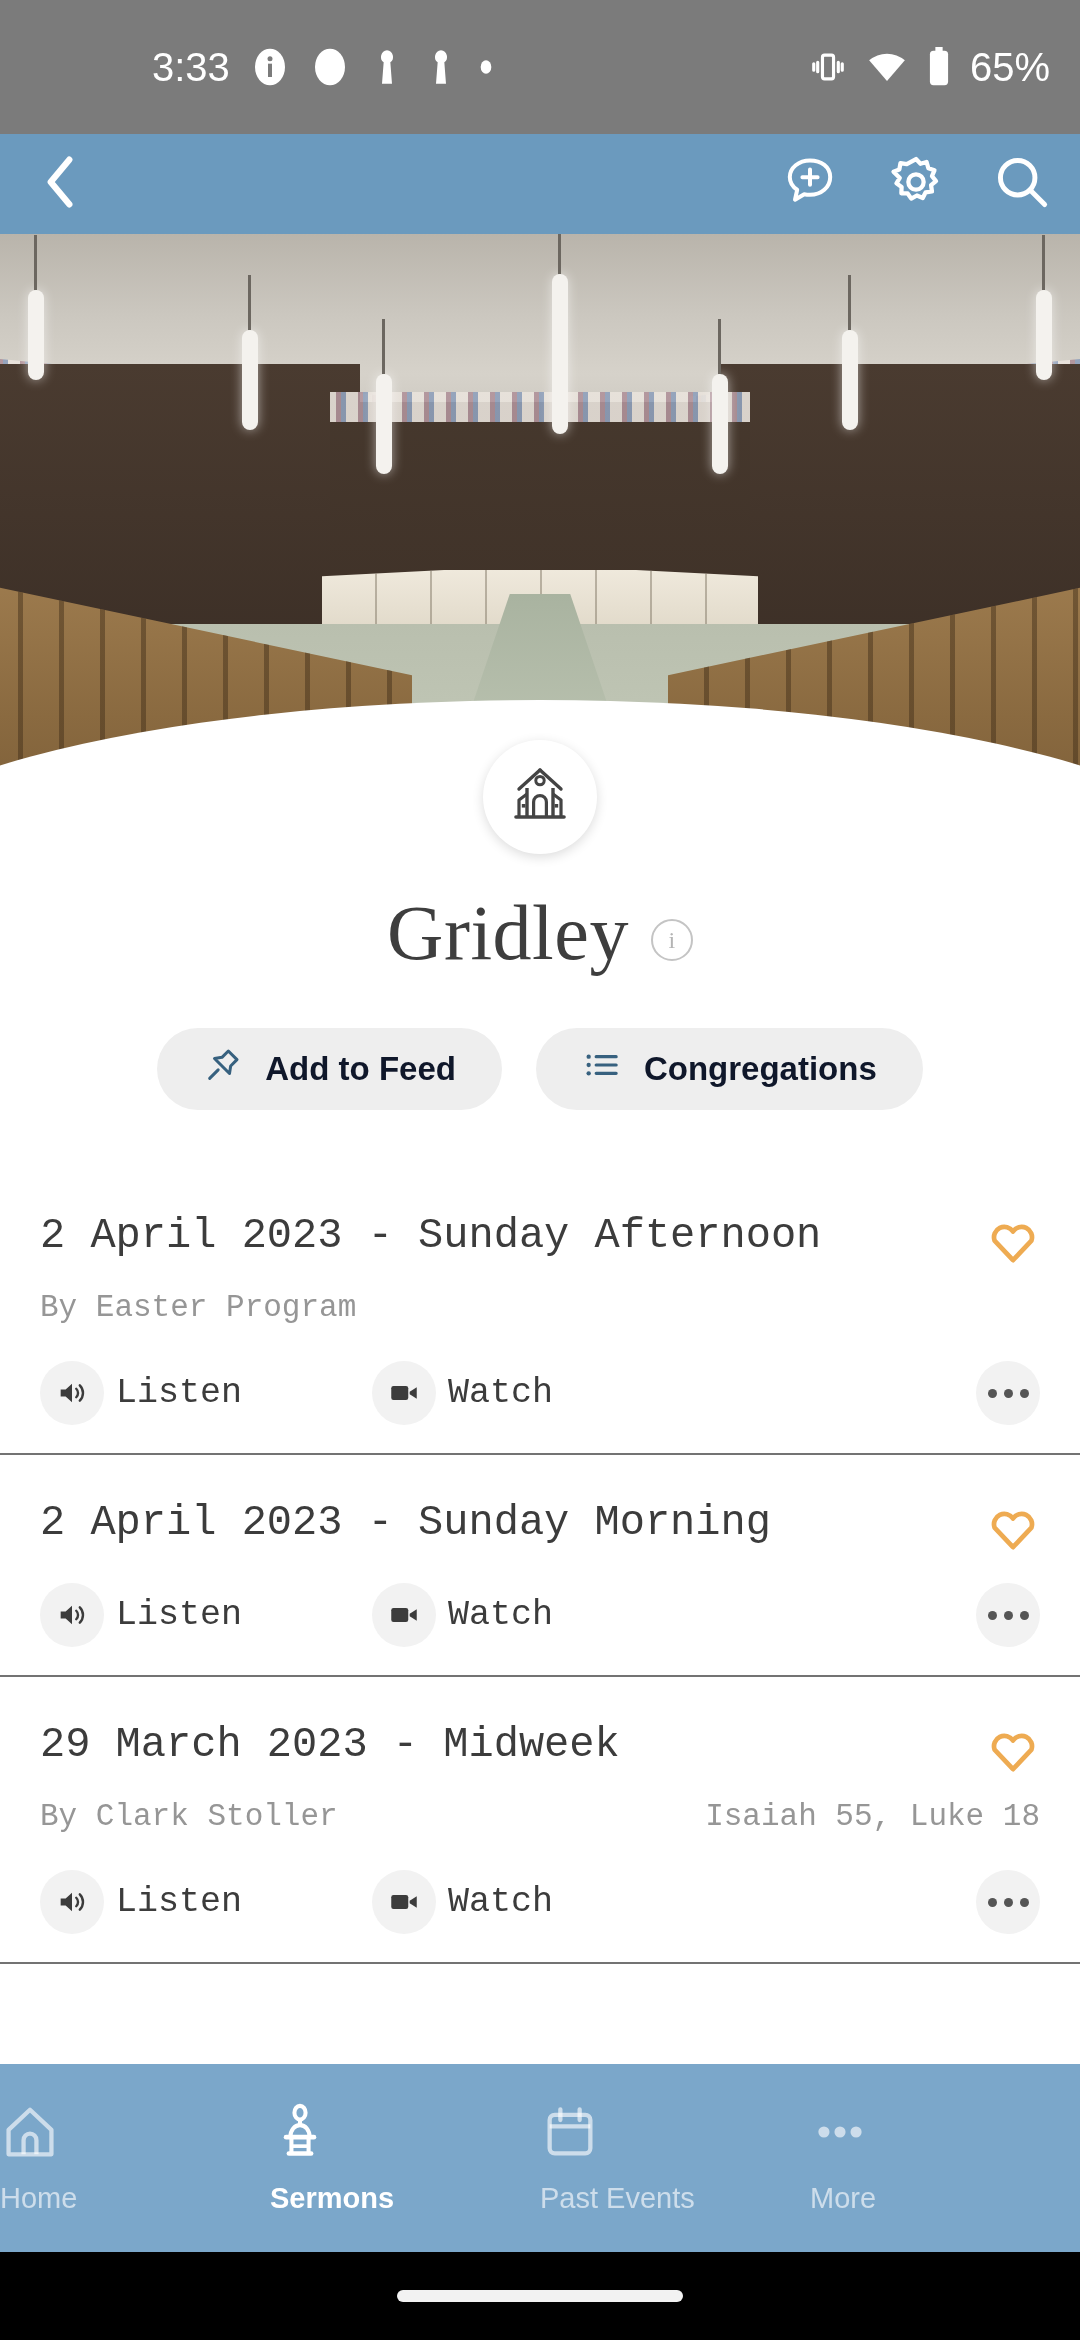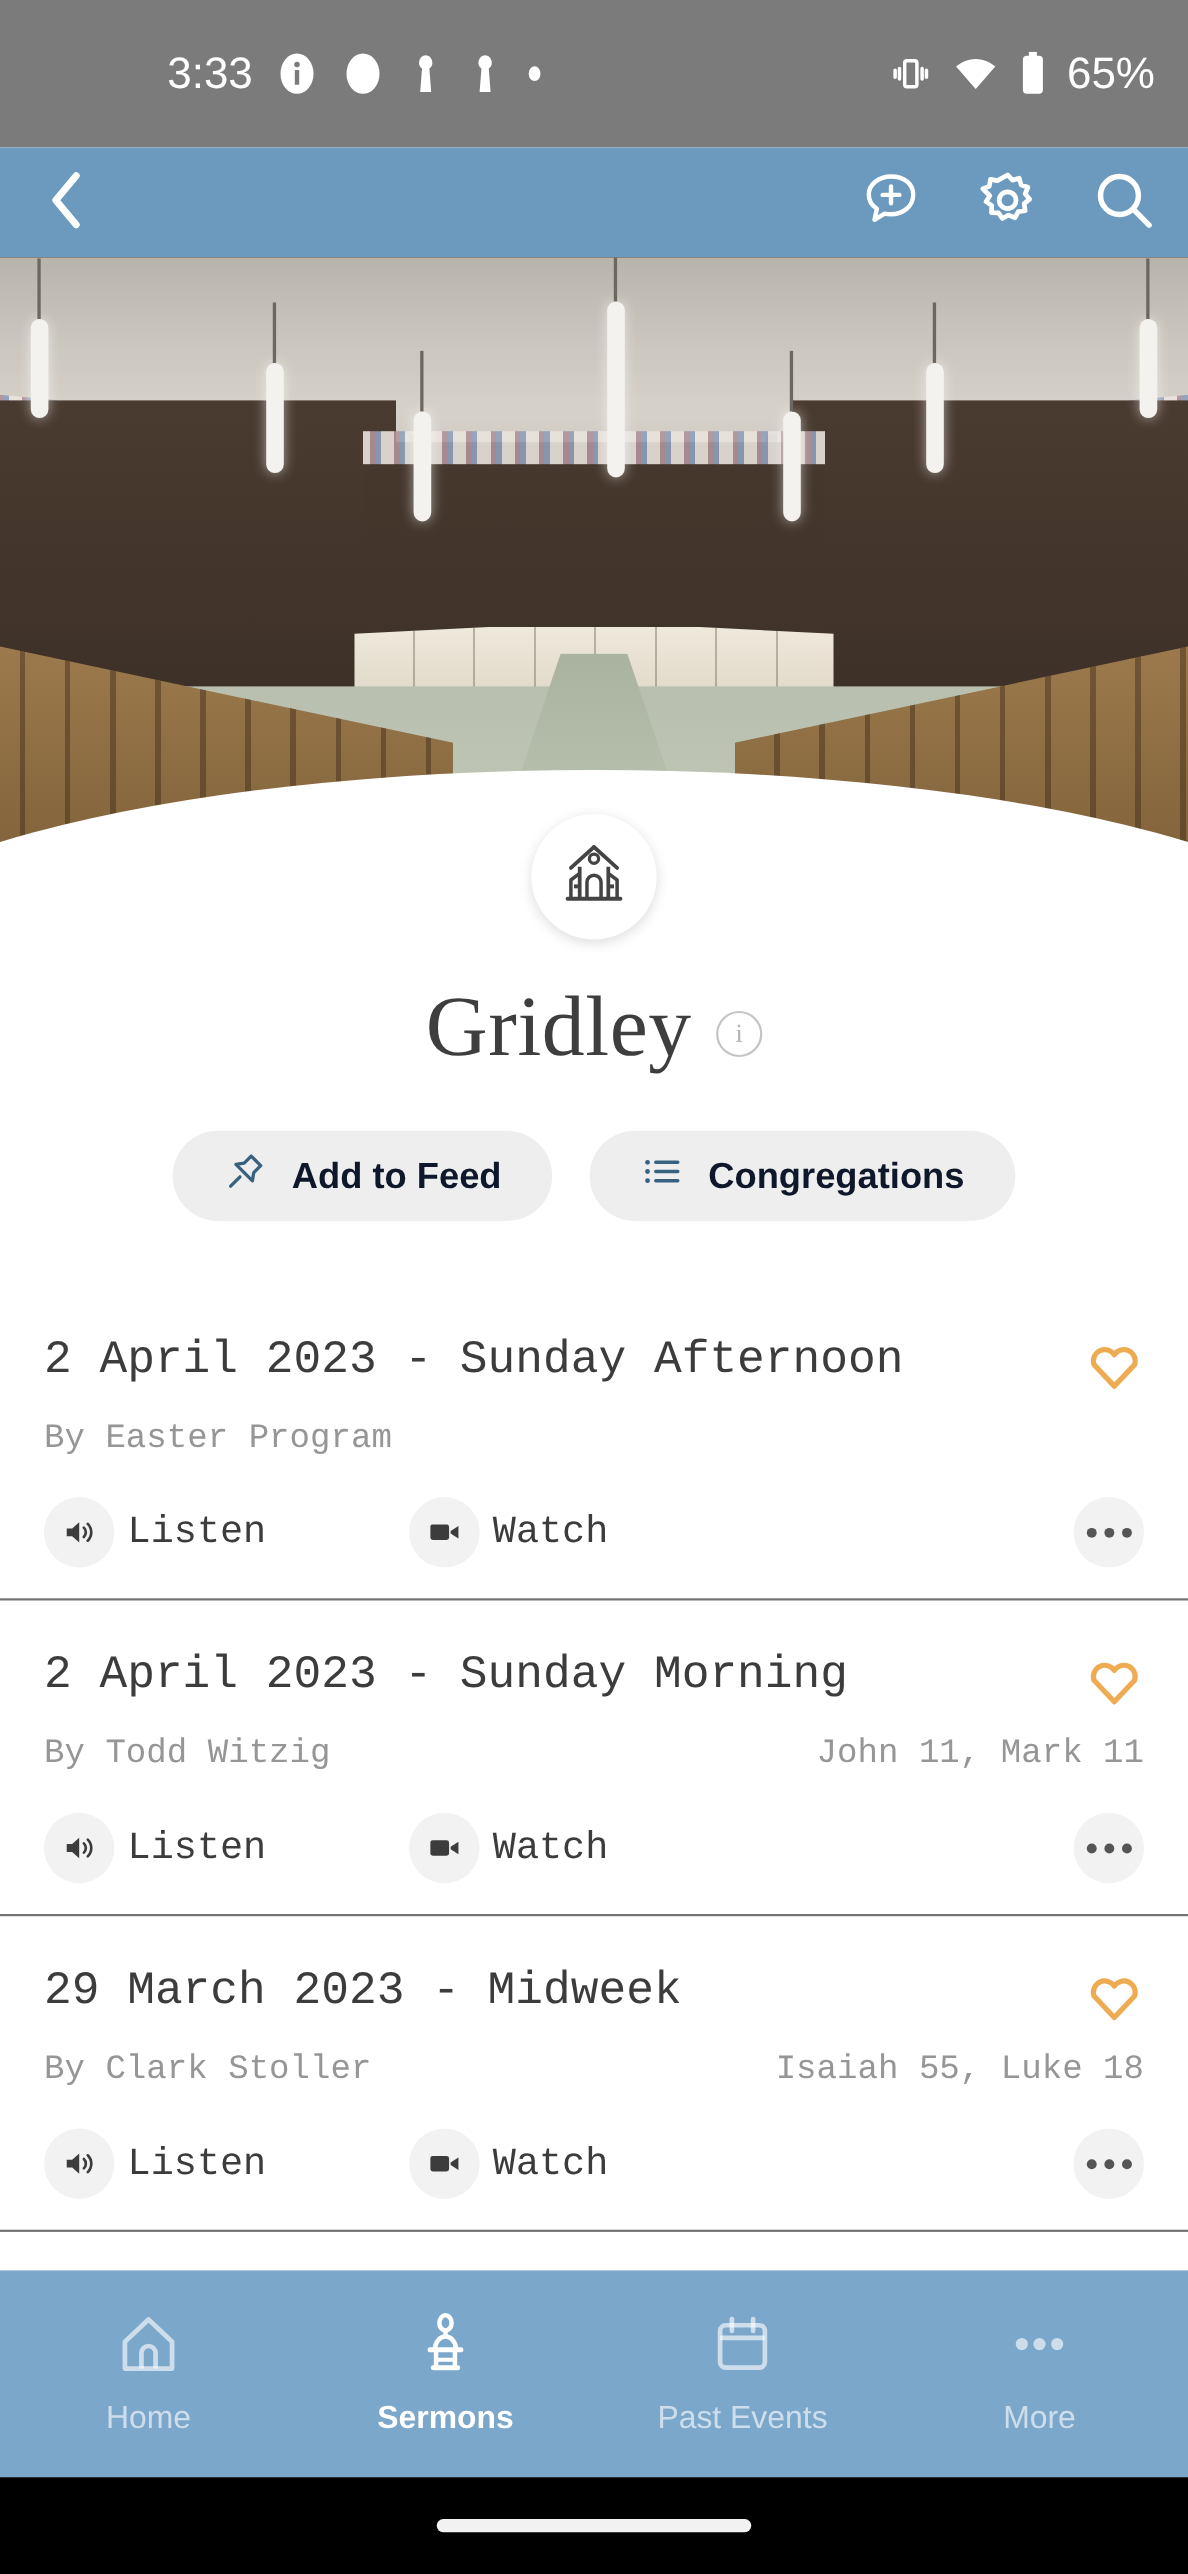--- a/index.html
+++ b/index.html
@@ -191,21 +191,21 @@
     margin-left:auto;
   }
   .dot{ width:9px; height:9px; border-radius:50%; background:#555; }
 
   
   .bottom-nav{
     position:absolute; bottom:88px; left:0; width:1080px; height:188px;
     background:#7ba7ca; display:flex; align-items:center; z-index:10;
   }
   .nav-item{
-    flex:1; display:flex; flex-direction:column; align-items:center; gap:16px;
+    flex:1; display:flex; flex-direction:column; gap:16px;
     color:rgba(255,255,255,.62);
   }
   .nav-item.active{ color:#ffffff; }
   .nav-label{ font-size:29px; }
   .nav-item.active .nav-label{ font-weight:700; }
 
   .gesture-bar{
     position:absolute; bottom:0; left:0; width:1080px; height:88px;
     background:#000000; display:flex; align-items:center; justify-content:center;
     z-index:11;
@@ -423,24 +423,20 @@
     </div>
   </div>
 
   <div class="sermon">
     <div class="sermon-title">2 April 2023 - Sunday Morning</div>
     <div class="heart">
       <svg width="54" height="54" viewBox="0 0 24 24">
           <path d="M12 20.5 3.8 11.8a4.6 4.6 0 0 1 8.2-4 4.6 4.6 0 0 1 8.2 4z" fill="none" stroke="#eeab52" stroke-width="2.1" stroke-linejoin="round"></path>
         </svg>
     </div>
-    <div class="sermon-meta">
-      <span>By Todd Witzig</span>
-      <span>John 11, Mark 11</span>
-    </div>
     <div class="actions">
       <div class="act act-listen">
         <span class="act-ico">
           <svg width="34" height="34" viewBox="0 0 24 24">
               <path d="M4 9.5h3.5L12 5.5v13L7.5 14.5H4z" fill="#3c3c3c"></path>
               <path d="M15 9a4.2 4.2 0 0 1 0 6M17.5 6.6a7.6 7.6 0 0 1 0 10.8" fill="none" stroke="#3c3c3c" stroke-width="1.7" stroke-linecap="round"></path>
             </svg>
         </span>
         <span class="act-label">Listen</span>
       </div>

